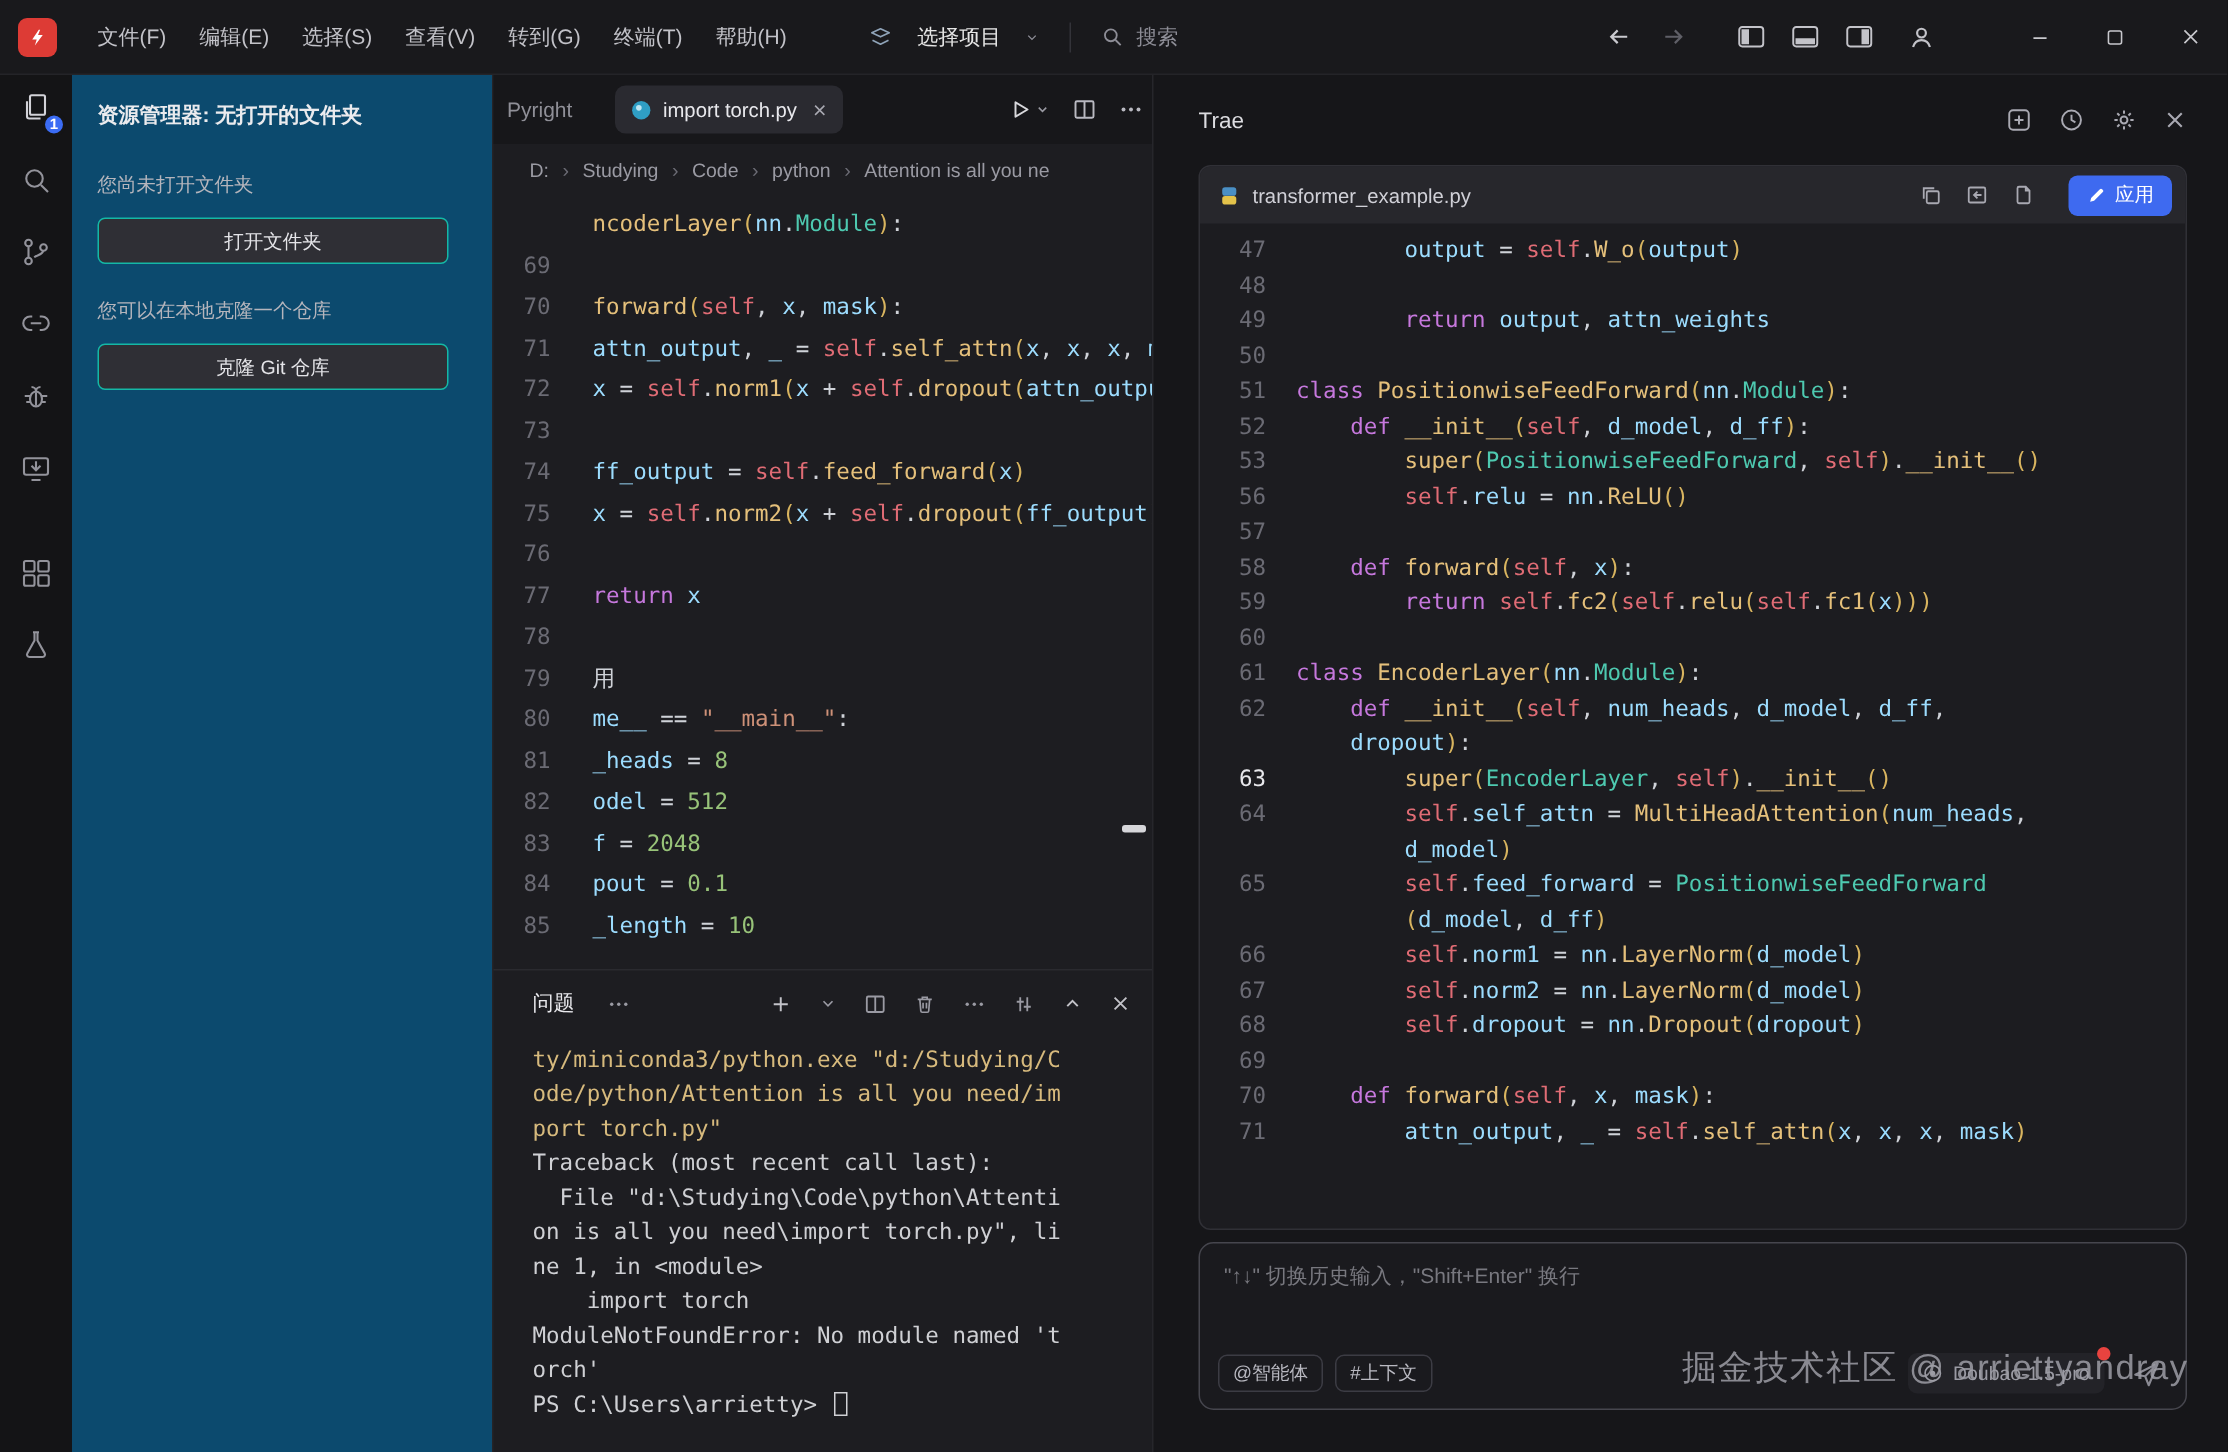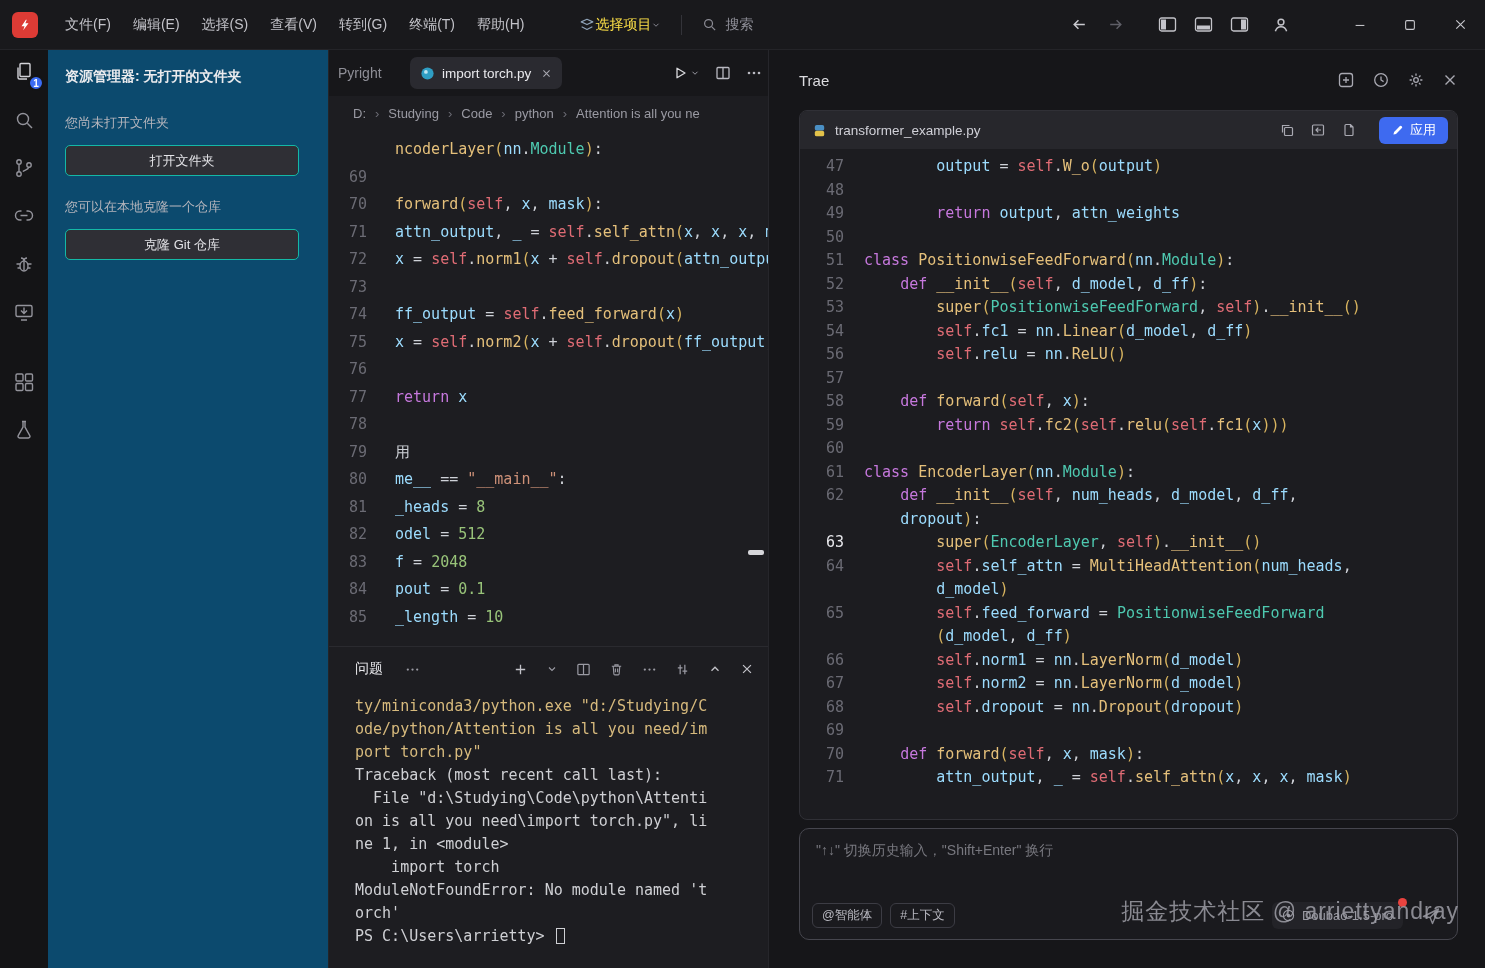--- a/index.html
+++ b/index.html
@@ -5,21 +5,21 @@
   * { margin:0; padding:0; box-sizing:border-box; }
   html,body { width:1485px; height:968px; overflow:hidden; }
   body { background:#141416; font-family:"Liberation Sans",sans-serif; color:#c8c8cd; position:relative; }
   svg { display:block; }
 
   
   .titlebar { height:50px; background:#19191c; border-bottom:1px solid #242428; display:flex; align-items:center; padding-left:12px; }
   .app-icon { width:26px; height:26px; border-radius:6px; background:#dd3b35; display:flex; align-items:center; justify-content:center; margin-right:16px; flex:none; }
   .menus { display:flex; align-items:flex-end; }
   .menu-item { padding:0 11px; font-size:14px; color:#c2c2c8; cursor:default; }
-  .proj-sel { display:flex; align-items:center; gap:0; margin-left:44px; font-size:14px; color:#fde047; }
+  .proj-sel { display:flex; align-items:center; gap:16px; margin-left:44px; font-size:14px; color:#e5e5e5; }
   .tb-divider { width:1px; height:20px; background:#333339; margin:0 20px; }
   .tb-search { display:flex; align-items:center; gap:8px; color:#8d8d96; font-size:14px; }
   .tb-right { margin-left:auto; display:flex; align-items:center; }
   .tb-ic { width:36px; height:36px; display:flex; align-items:center; justify-content:center; }
   .layout-group { display:flex; margin-left:16px; }
   .acct { margin-left:6px; }
   .win-controls { display:flex; margin-left:36px; }
   .win-btn { width:50px; height:49px; display:flex; align-items:center; justify-content:center; color:#c8c8cd; }
 
   
@@ -422,21 +422,20 @@
       </div>
       <div class="card-code">
         <div id="chat-code">
             <div class="crow"><span class="ln">47</span><span class="ct">        <span class="tv">output</span> = <span class="tse">self</span>.<span class="tf">W_o</span><span class="tb">(</span><span class="tv">output</span><span class="tb">)</span></span></div>
             <div class="crow"><span class="ln">48</span><span class="ct"></span></div>
             <div class="crow"><span class="ln">49</span><span class="ct">        <span class="tk">return</span> <span class="tv">output</span>, <span class="tv">attn_weights</span></span></div>
             <div class="crow"><span class="ln">50</span><span class="ct"></span></div>
             <div class="crow"><span class="ln">51</span><span class="ct"><span class="tk">class</span> <span class="tf">PositionwiseFeedForward</span><span class="tb">(</span><span class="tv">nn</span>.<span class="tt">Module</span><span class="tb">)</span>:</span></div>
             <div class="crow"><span class="ln">52</span><span class="ct">    <span class="tk">def</span> <span class="tf">__init__</span><span class="tb">(</span><span class="tse">self</span>, <span class="tv">d_model</span>, <span class="tv">d_ff</span><span class="tb">)</span>:</span></div>
             <div class="crow"><span class="ln">53</span><span class="ct">        <span class="tf">super</span><span class="tb">(</span><span class="tt">PositionwiseFeedForward</span>, <span class="tse">self</span><span class="tb">)</span>.<span class="tf">__init__</span><span class="tb">(</span><span class="tb">)</span></span></div>
-            <div class="crow"><span class="ln">54</span><span class="ct">        <span class="tse">self</span>.<span class="tv">fc1</span> = <span class="tv">nn</span>.<span class="tf">Linear</span><span class="tb">(</span><span class="tv">d_model</span>, <span class="tv">d_ff</span><span class="tb">)</span></span></div>
             <div class="crow"><span class="ln">56</span><span class="ct">        <span class="tse">self</span>.<span class="tv">relu</span> = <span class="tv">nn</span>.<span class="tf">ReLU</span><span class="tb">(</span><span class="tb">)</span></span></div>
             <div class="crow"><span class="ln">57</span><span class="ct"></span></div>
             <div class="crow"><span class="ln">58</span><span class="ct">    <span class="tk">def</span> <span class="tf">forward</span><span class="tb">(</span><span class="tse">self</span>, <span class="tv">x</span><span class="tb">)</span>:</span></div>
             <div class="crow"><span class="ln">59</span><span class="ct">        <span class="tk">return</span> <span class="tse">self</span>.<span class="tf">fc2</span><span class="tb">(</span><span class="tse">self</span>.<span class="tf">relu</span><span class="tb">(</span><span class="tse">self</span>.<span class="tf">fc1</span><span class="tb">(</span><span class="tv">x</span><span class="tb">)</span><span class="tb">)</span><span class="tb">)</span></span></div>
             <div class="crow"><span class="ln">60</span><span class="ct"></span></div>
             <div class="crow"><span class="ln">61</span><span class="ct"><span class="tk">class</span> <span class="tf">EncoderLayer</span><span class="tb">(</span><span class="tv">nn</span>.<span class="tt">Module</span><span class="tb">)</span>:</span></div>
             <div class="crow"><span class="ln">62</span><span class="ct">    <span class="tk">def</span> <span class="tf">__init__</span><span class="tb">(</span><span class="tse">self</span>, <span class="tv">num_heads</span>, <span class="tv">d_model</span>, <span class="tv">d_ff</span>,</span></div>
             <div class="crow"><span class="ln"></span><span class="ct">    <span class="tv">dropout</span><span class="tb">)</span>:</span></div>
             <div class="crow"><span class="ln ln-a">63</span><span class="ct">        <span class="tf">super</span><span class="tb">(</span><span class="tt">EncoderLayer</span>, <span class="tse">self</span><span class="tb">)</span>.<span class="tf">__init__</span><span class="tb">(</span><span class="tb">)</span></span></div>
             <div class="crow"><span class="ln">64</span><span class="ct">        <span class="tse">self</span>.<span class="tv">self_attn</span> = <span class="tf">MultiHeadAttention</span><span class="tb">(</span><span class="tv">num_heads</span>,</span></div>

